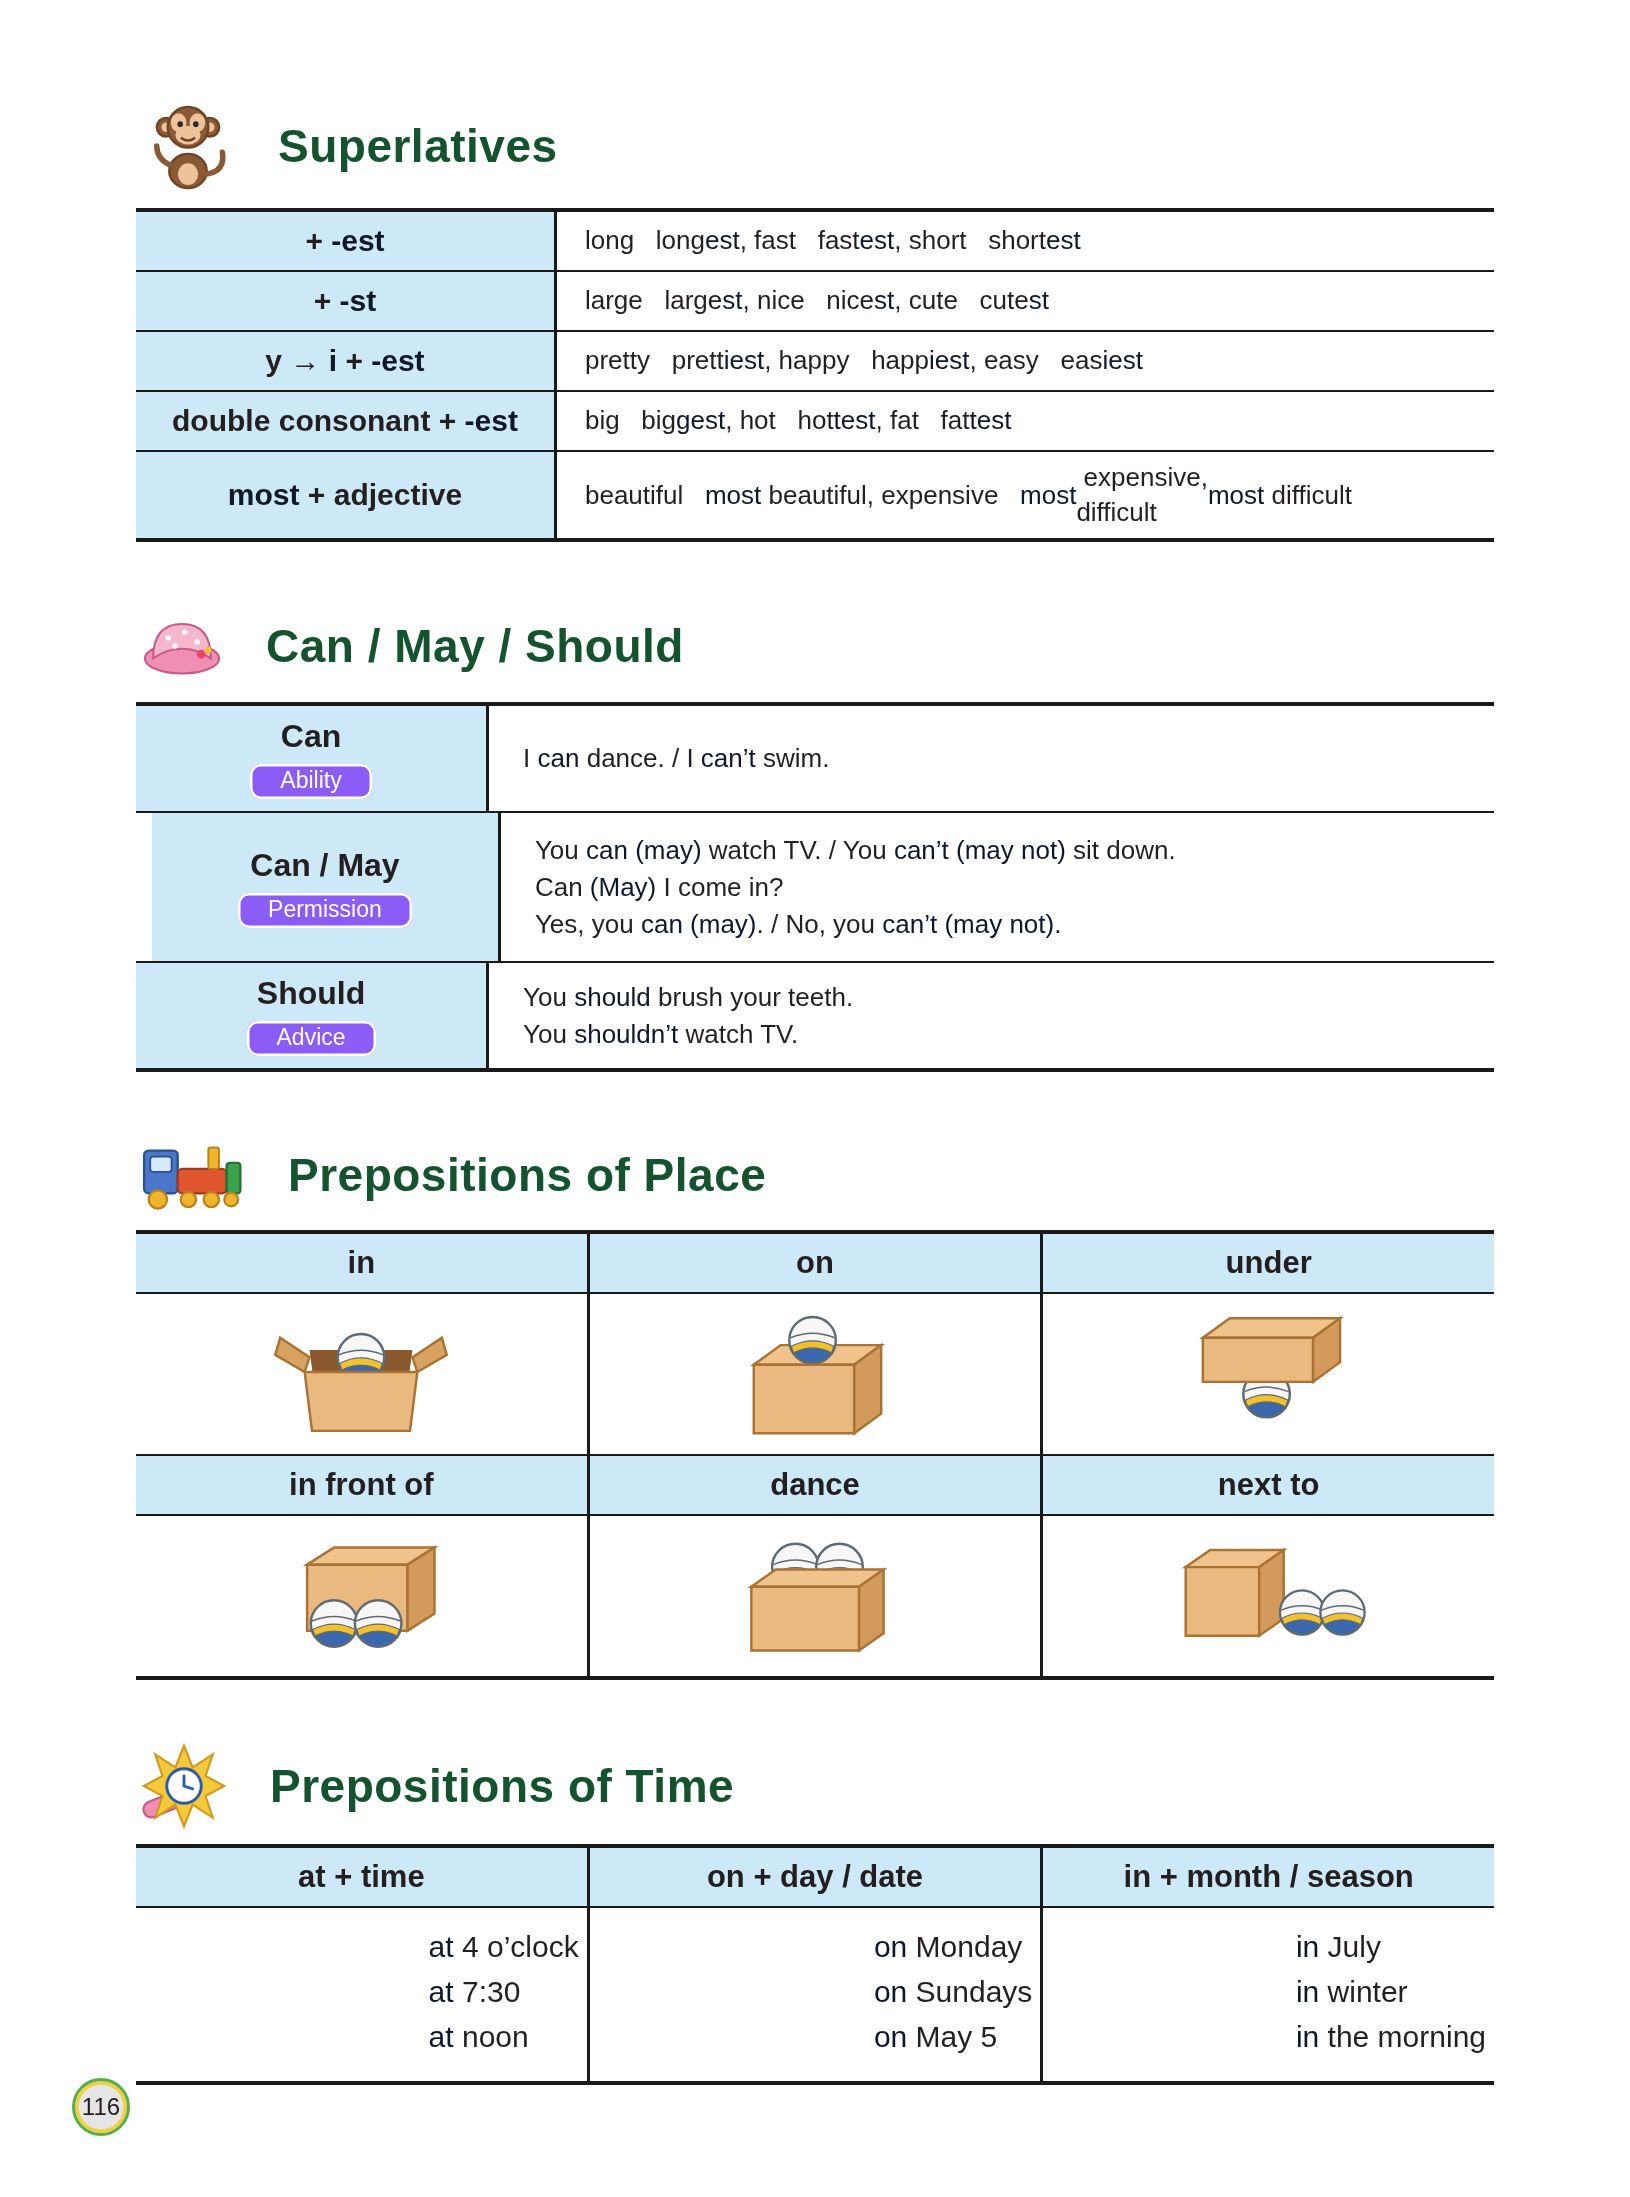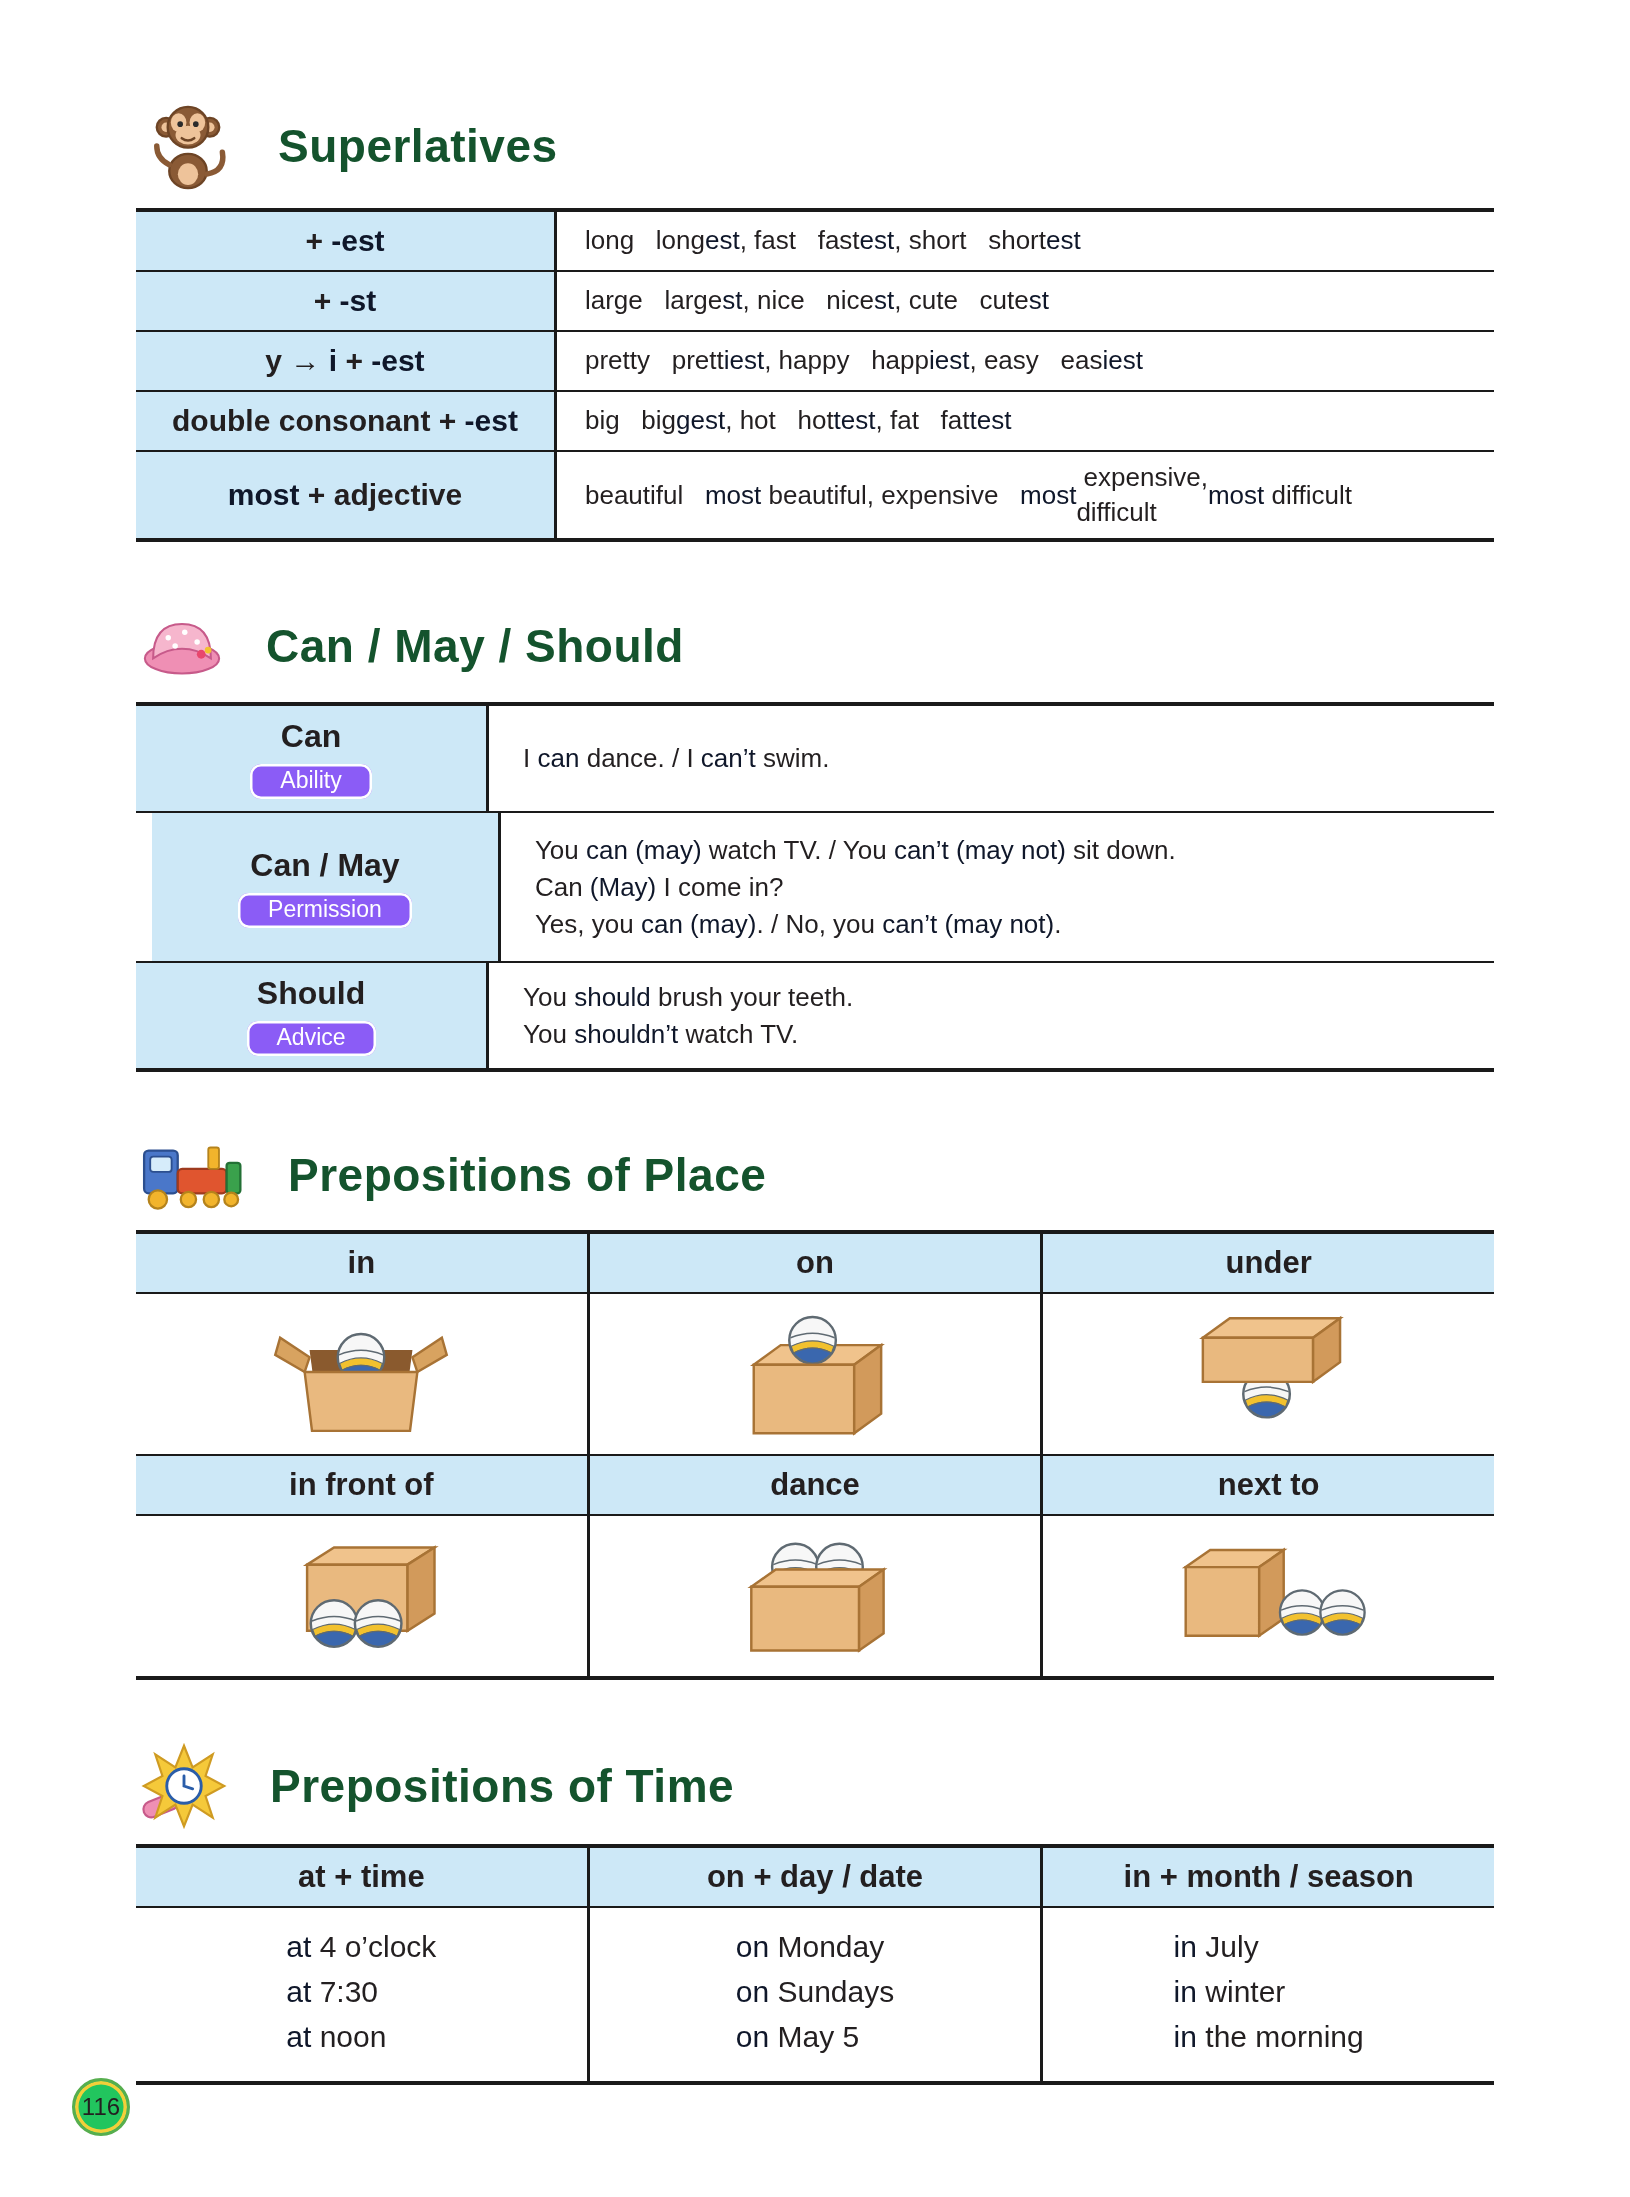--- a/index.html
+++ b/index.html
@@ -61,29 +61,29 @@
   
   .grid3 .cell { flex:1 1 0; min-width:0; }
   .grid3 .cell + .cell { border-left:3px solid #1a1a1a; }
   .hdr {
     background:#cde8f7; display:flex; align-items:center; justify-content:center;
     font-weight:bold; font-size:31px; min-height:58px; padding:6px 8px; text-align:center;
   }
   .imgcell { height:160px; display:flex; align-items:center; justify-content:center; background:#fff; }
   .imgcell svg { width:196px; height:147px; }
 
-  .tcell { display:flex; justify-content:center; padding:16px 8px 22px; }
+  .tcell { display:flex; justify-content:flex-end; padding:16px 8px 22px; }
   .tlines { text-align:left; font-size:30px; line-height:1.5; }
 
   .page-number {
     position:absolute; left:72px; top:2078px;
     width:58px; height:58px; border-radius:50%;
     border:3px solid #57ae4e;
     box-shadow: inset 0 0 0 3.5px #f3cf3a;
-    background:#22c55e;
+    background:#e5e5e5;
     display:flex; align-items:center; justify-content:center;
     font-size:24px; color:#231f20;
   }
 </style>
 </head>
 <body>
 
 <svg width="0" height="0" style="position:absolute" aria-hidden="true">
   <defs>
     <g id="vball">

